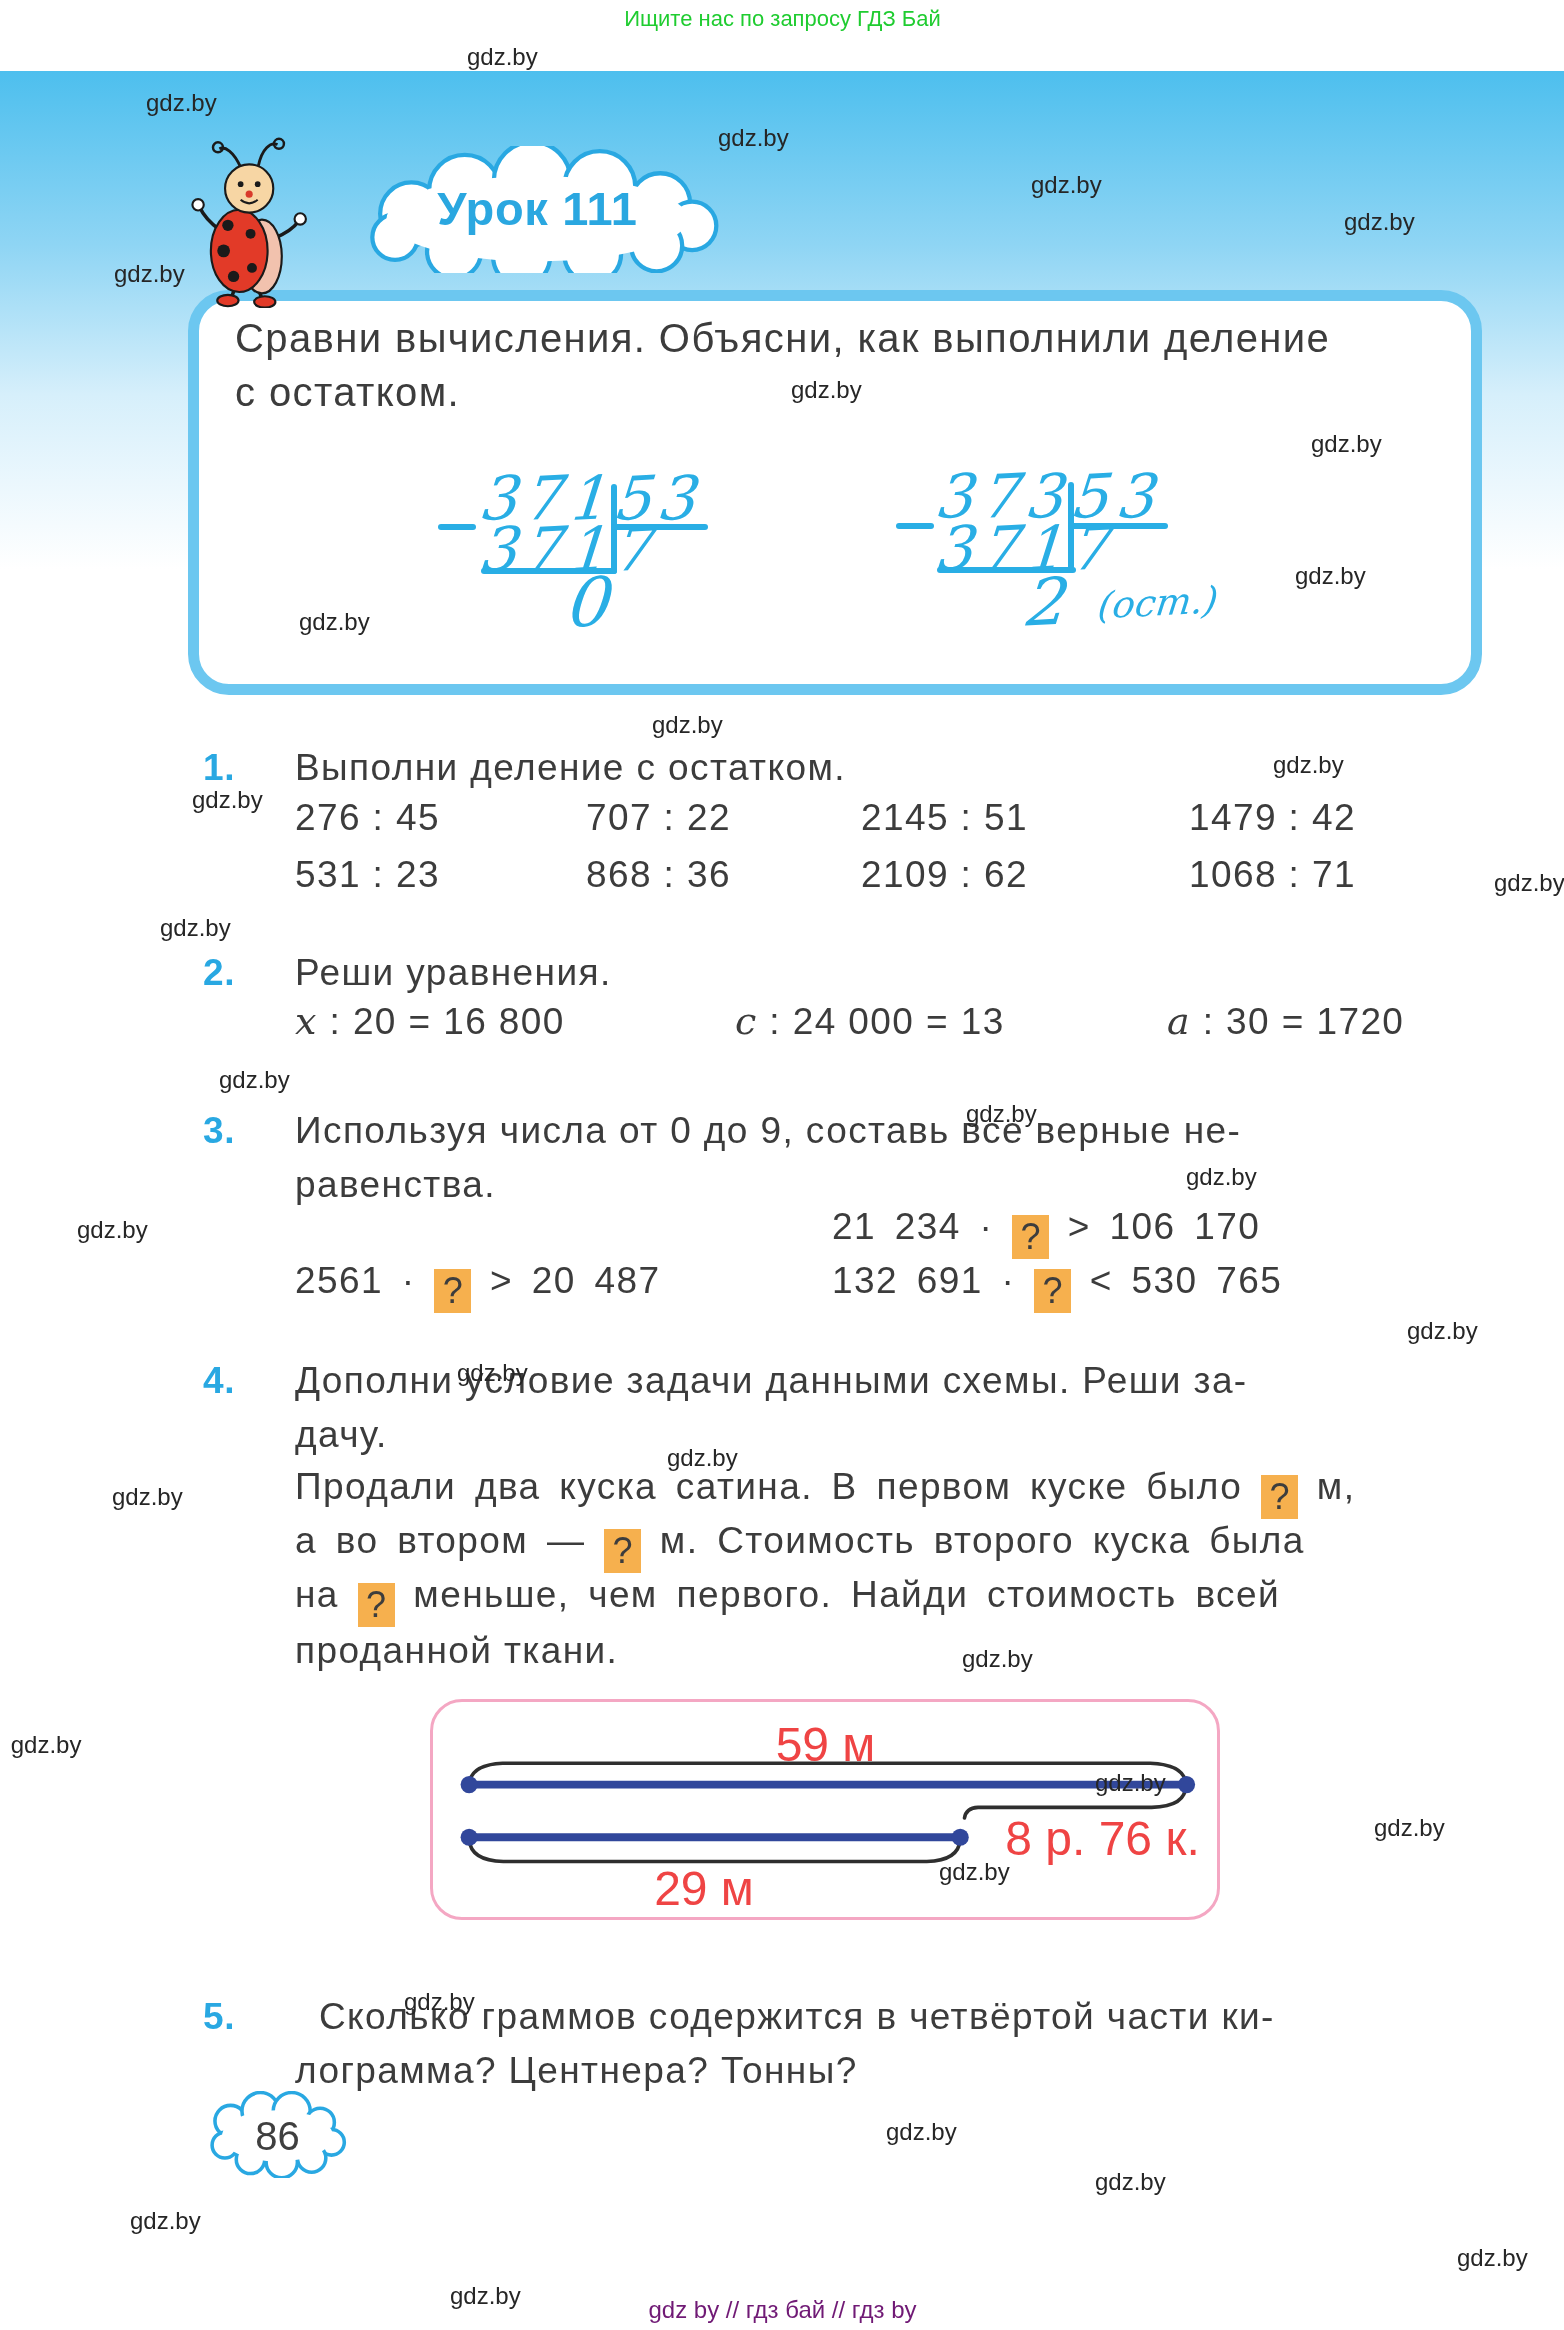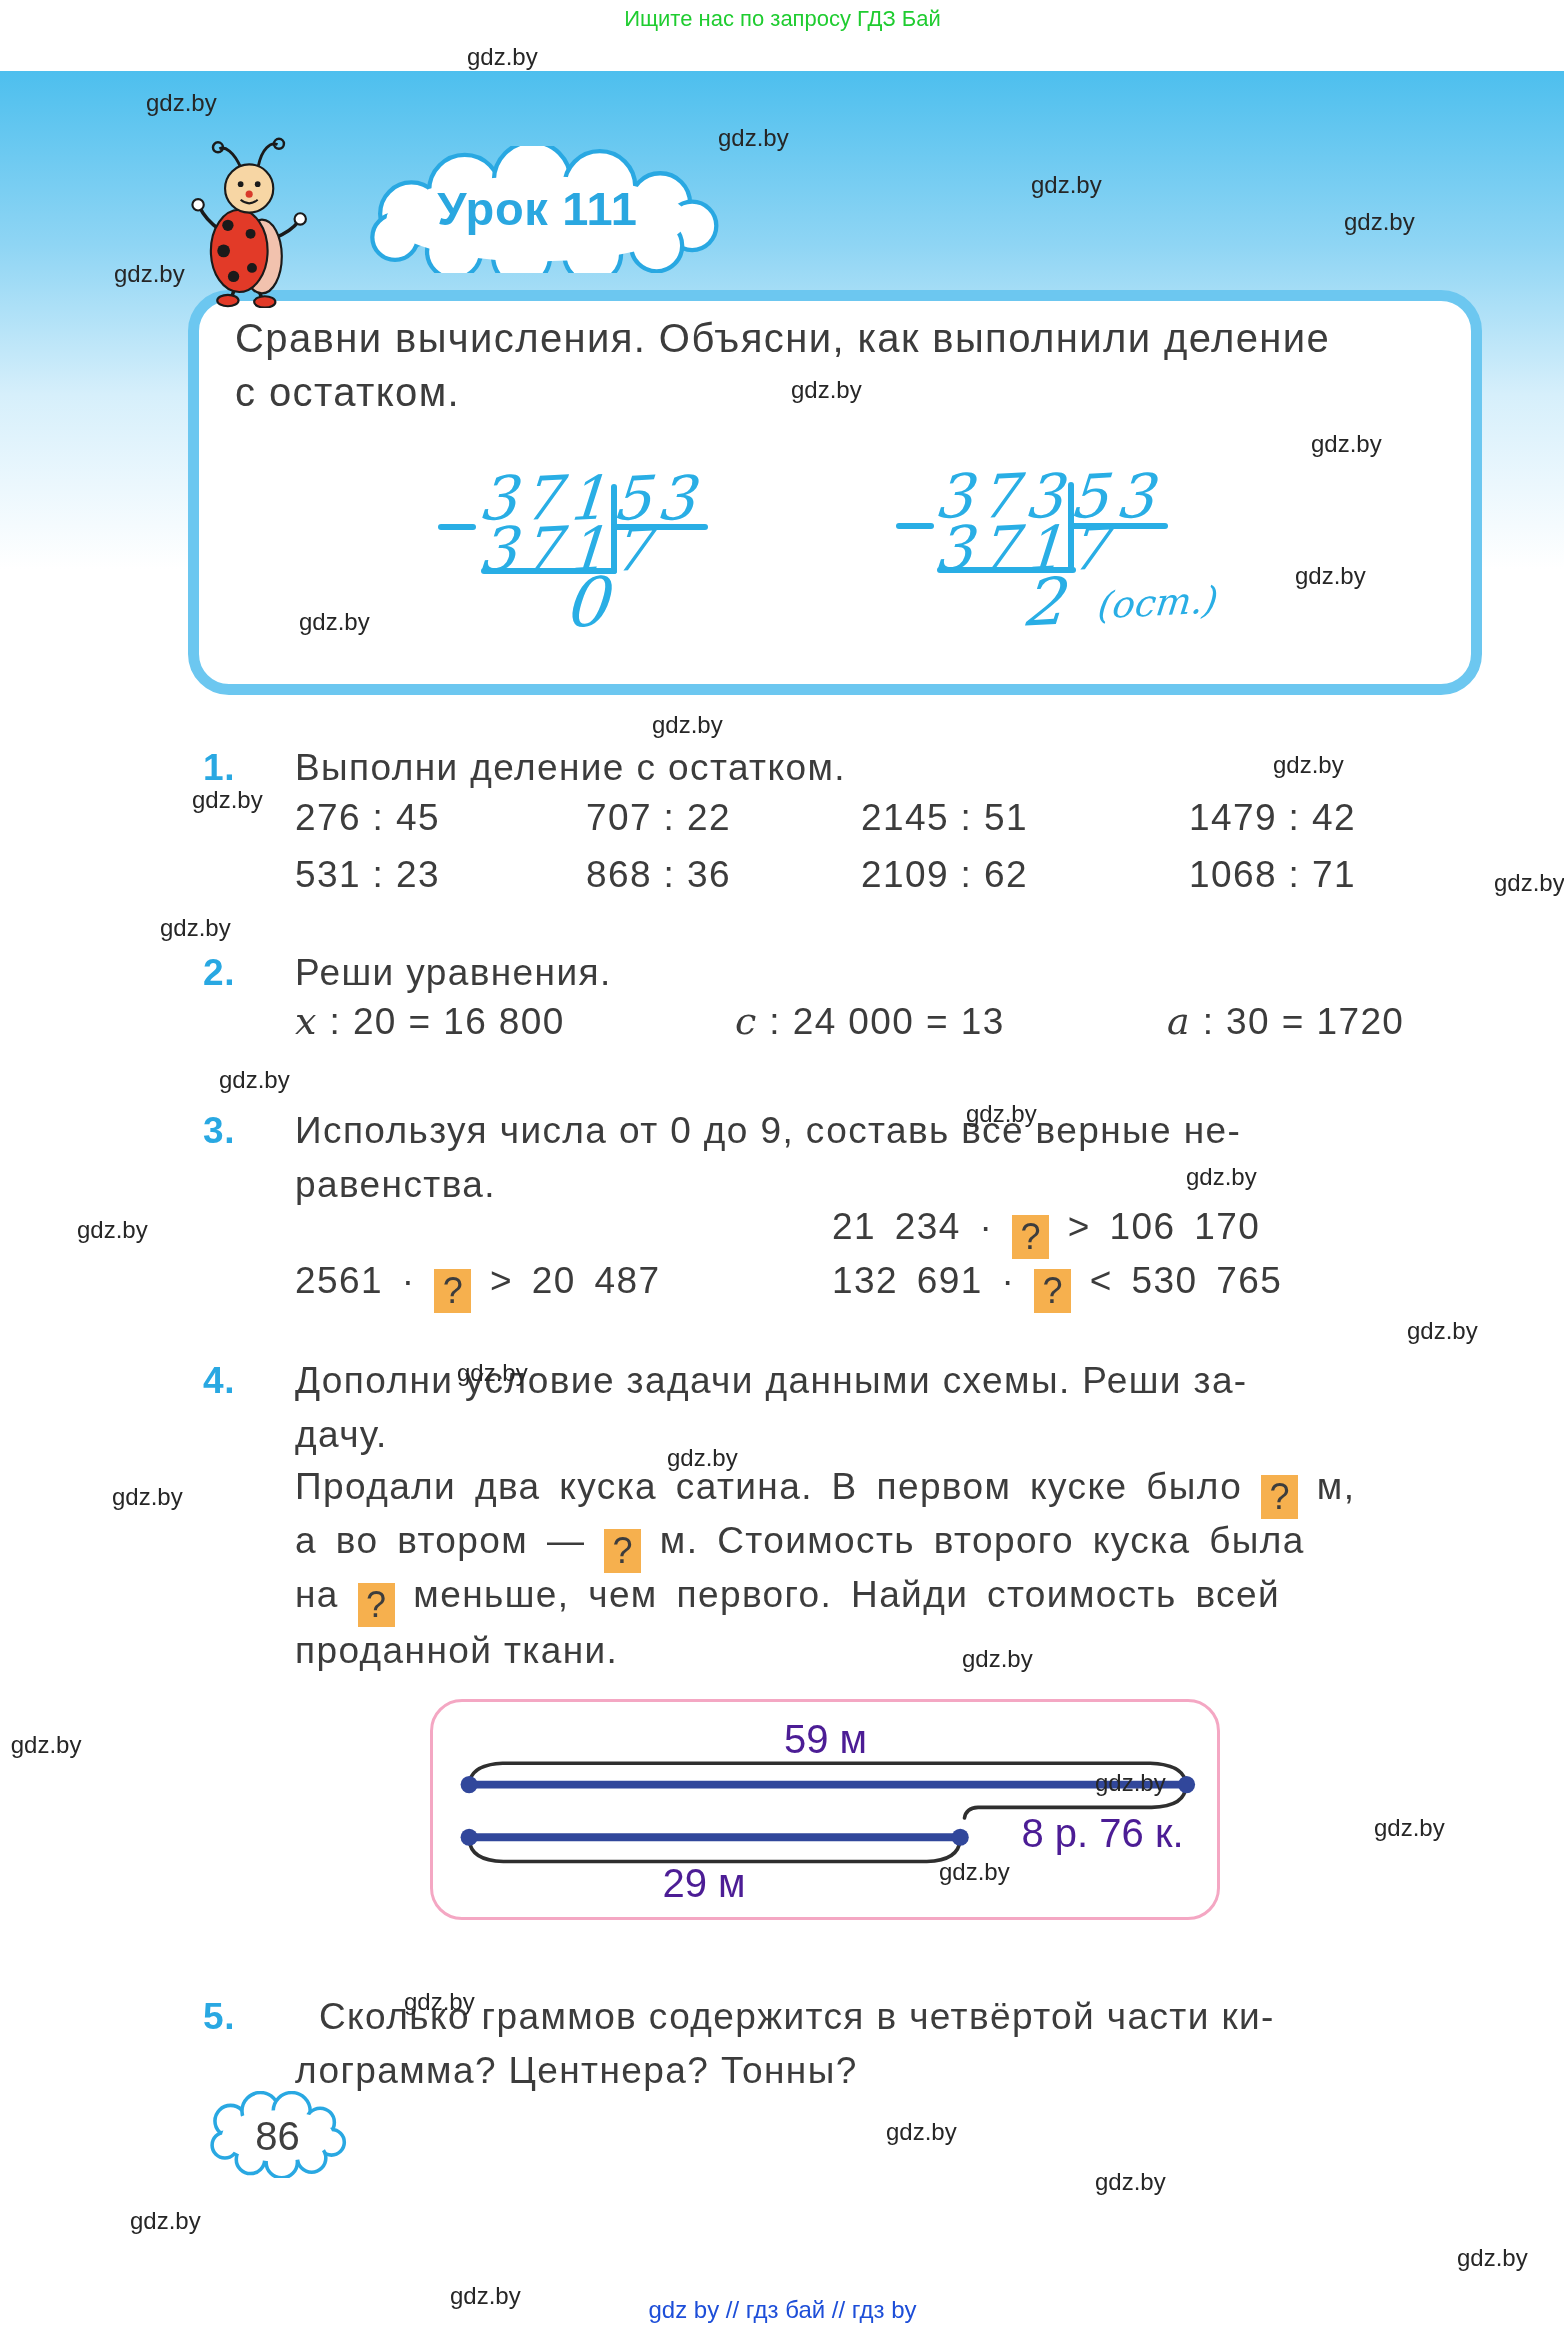--- a/index.html
+++ b/index.html
@@ -21,23 +21,23 @@
         background-position:-4.3px -4.3px;}
   .gradient-band{position:absolute;left:0;top:71px;width:1565px;height:498px;
         background:linear-gradient(180deg,#4dbfee 0%,#8fd5f4 35%,#d6effb 65%,#ffffff 100%);}
   .task-box{position:absolute;left:188px;top:290px;width:1294px;height:405px;box-sizing:border-box;
         background:#ffffff;border:11.4px solid #6cc7f0;border-radius:41px;z-index:2;}
   .title-text{font-size:40px;color:#3c3c3c;letter-spacing:1.4px;white-space:nowrap;z-index:3;}
   .promo{width:1565px;text-align:center;font-size:22px;font-weight:500;color:#1fcc30;}
   .lesson-title{width:349px;text-align:center;font-size:47px;font-weight:600;color:#2aa7e0;letter-spacing:0.7px;z-index:3;}
   .schema-box{position:absolute;left:430px;top:1699px;width:790px;height:221px;box-sizing:border-box;
         border:3.6px solid #f4a7c3;border-radius:32px;background:#ffffff;}
-  .schema-label{font-size:40px;color:#4c1d95;text-align:center;white-space:nowrap;z-index:4;}
+  .schema-label{font-size:48px;color:#ef4444;text-align:center;white-space:nowrap;z-index:4;}
   .copyright{width:1138px;text-align:center;font-size:38px;color:#f2b4ca;letter-spacing:0.7px;white-space:nowrap;}
-  .links{width:1565px;text-align:center;font-size:24px;color:#1d4ed8;}
+  .links{width:1565px;text-align:center;font-size:24px;color:#701a75;}
   .eq-var{font-family:"DejaVu Serif",serif;font-style:italic;font-size:38px;}
   .pagecloud-num{width:145px;text-align:center;font-size:40px;color:#3f3f3f;z-index:4;}
 </style>
 </head>
 <body>
 
 <div id="page">
 
   <div class="gradient-band"></div>
 

